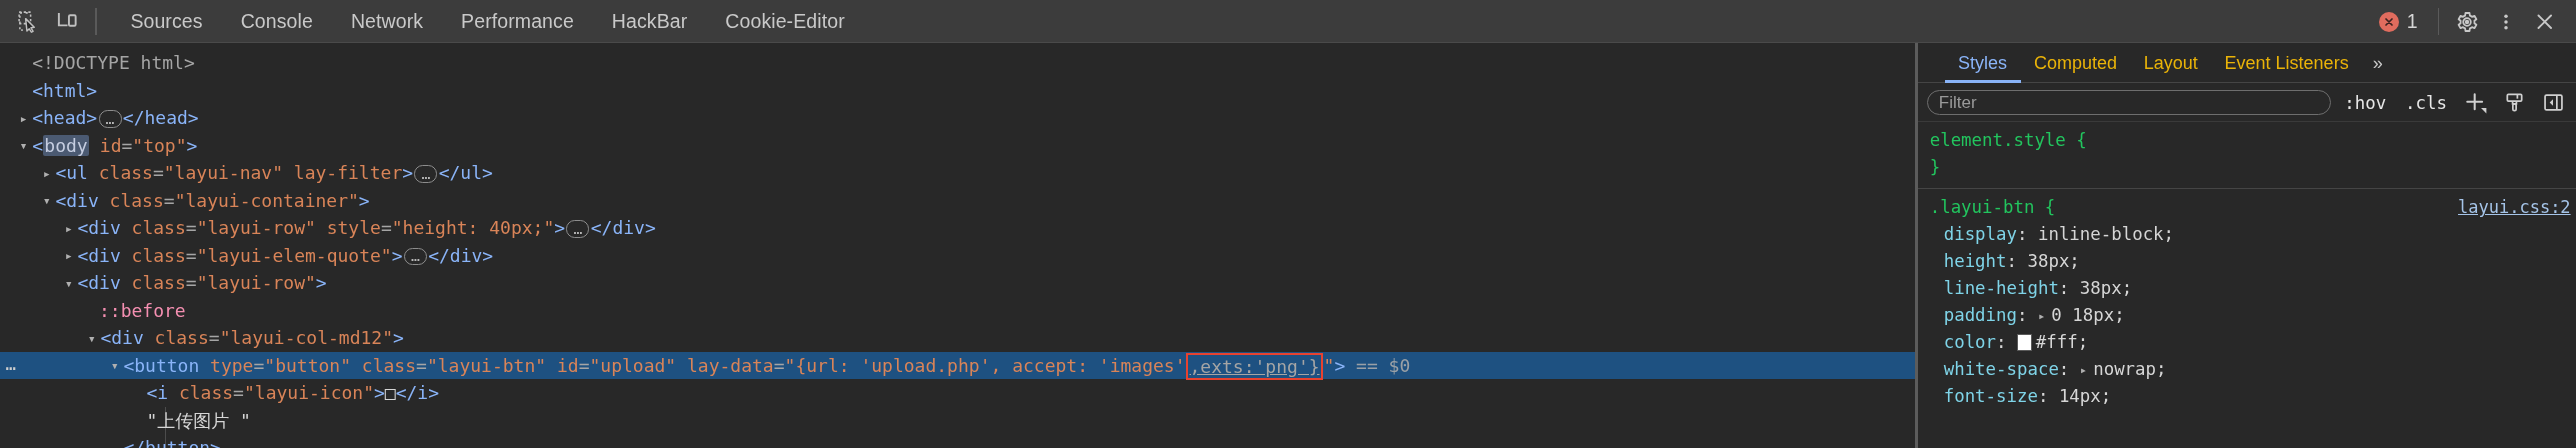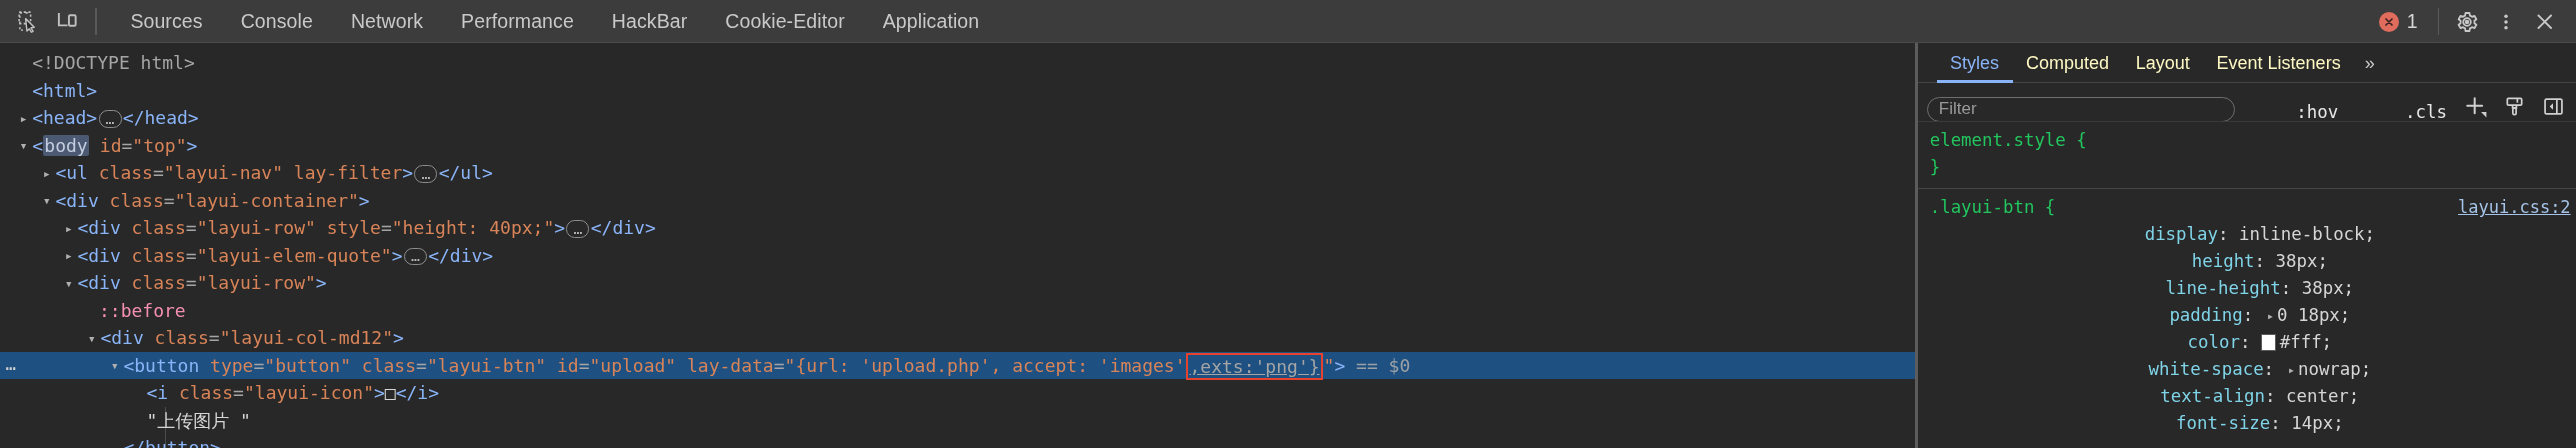--- a/index.html
+++ b/index.html
@@ -102,60 +102,60 @@
   .guide {
     position: absolute; width: 1.3px; background: #4c4c4c;
   }
 
   .split-v { width: 2.7px; background: #5c5c5c; min-width: 2.7px; }
 
   
   .styles-panel { flex: 1; background: #282828; display: flex; flex-direction: column; min-width: 0; }
   .styles-tabbar {
     height: 40px; min-height: 40px; display: flex; align-items: stretch;
-    background: #282828; position: relative; padding-left: 19px;
+    background: #282828; position: relative; padding-left: 27px;
   }
   .styles-tabbar::after {
     content: ""; position: absolute; left: 0; right: 0; bottom: 0; height: 1.3px; background: #454545;
   }
   .stab {
     display: flex; align-items: center; padding: 0 13.4px;
-    font-size: 18px; color: #fef9c3; cursor: pointer; position: relative; white-space: nowrap;
+    font-size: 18px; color: #eab308; cursor: pointer; position: relative; white-space: nowrap;
   }
   .stab.active { color: #8ab4f8; }
   .stab.active::after {
     content: ""; position: absolute; left: 0; right: 0; bottom: 0; height: 3.4px; background: #8ab4f8; z-index: 2;
   }
   .stab-more { display: flex; align-items: center; padding: 0 10.7px; color: #c9c9c9; font-size: 18px; cursor: pointer; }
 
   .filter-row {
-    height: 39px; min-height: 39px; display: flex; align-items: flex-end;
+    height: 39px; min-height: 39px; display: flex; align-items: center;
     padding: 0 6.7px 0 9.4px; gap: 8px; position: relative;
   }
   .filter-row::after {
     content: ""; position: absolute; left: 0; right: 0; bottom: 0; height: 1.3px; background: #3a3a3a;
   }
   .filter-input {
     flex: 1; height: 25.5px; background: #282828;
     border: 1.3px solid #6e6e6e; border-radius: 12.7px;
     color: #d6d6d6; font-size: 17px; padding: 0 10.7px;
     font-family: "Liberation Sans", sans-serif; outline: none;
   }
   .filter-input::placeholder { color: #9a9a9a; }
   .hov-btn {
     font-family: "DejaVu Sans Mono", monospace; font-size: 17.4px;
-    color: #e8e8e8; cursor: pointer; padding: 0 5.4px; white-space: nowrap; margin-left: 48px;
+    color: #e8e8e8; cursor: pointer; padding: 0 5.4px; white-space: nowrap;
   }
   .sq-btn { width: 31px; height: 31px; display: flex; align-items: center; justify-content: center; cursor: pointer; }
 
   .rules { flex: 1; overflow: hidden; font-family: "DejaVu Sans Mono", monospace; font-size: 17.4px; }
   .rule-block { position: relative; padding: 5.4px 0 6.7px 0; }
   .rule-block + .rule-block { border-top: 1.3px solid #454545; }
   .css-line { height: 27px; line-height: 27px; white-space: nowrap; padding-left: 12px; color: #d6d6d6; }
-  .css-line.indent { padding-left: 26px; text-align: center; }
+  .css-line.indent { padding-left: 26px; }
   .sel-name { color: #22c55e; }
   .prop { color: #7fd4e8; }
   .pval { color: #d6d6d6; }
   .origin {
     position: absolute; right: 5.4px; color: #a5c4e8; font-size: 17px;
     text-decoration: underline; cursor: pointer;
   }
   .swatch {
     display: inline-block; width: 14.8px; height: 17.4px;
     vertical-align: -2.7px; margin-right: 4px; border: 0.7px solid #5a5a5a;
@@ -196,23 +196,20 @@
           <span>Network</span>
         </div>
       <div class="tab">
           <span>Performance</span>
         </div>
       <div class="tab">
           <span>HackBar</span>
         </div>
       <div class="tab">
           <span>Cookie-Editor</span>
-        </div>
-      <div class="tab">
-          <span>Application</span>
         </div>
     </div>
 
     <div class="tb-right">
       <div class="err-group">
         <span class="err-circle">
           <svg width="12" height="12" viewBox="0 0 24 24">
               <path d="M6 6l12 12M18 6L6 18" stroke="#3a2220" stroke-width="3.4" stroke-linecap="round"></path>
             </svg>
         </span>
@@ -366,21 +363,20 @@
           <div class="css-line">
             <span class="sel-name">.layui-btn {</span>
             <span class="origin">layui.css:2</span>
           </div>
           <div class="css-line indent"><span class="prop">display</span><span class="pval">: </span><span class="pval">inline-block;</span></div>
           <div class="css-line indent"><span class="prop">height</span><span class="pval">: </span><span class="pval">38px;</span></div>
           <div class="css-line indent"><span class="prop">line-height</span><span class="pval">: </span><span class="pval">38px;</span></div>
           <div class="css-line indent"><span class="prop">padding</span><span class="pval">: </span><span class="exp-tri">▸</span><span class="pval">0 18px;</span></div>
           <div class="css-line indent"><span class="prop">color</span><span class="pval">: </span><span class="swatch" style="background:#ffffff"></span><span class="pval">#fff;</span></div>
           <div class="css-line indent"><span class="prop">white-space</span><span class="pval">: </span><span class="exp-tri">▸</span><span class="pval">nowrap;</span></div>
-          <div class="css-line indent"><span class="prop">text-align</span><span class="pval">: </span><span class="pval">center;</span></div>
           <div class="css-line indent"><span class="prop">font-size</span><span class="pval">: </span><span class="pval">14px;</span></div>
 
         </div>
 
       </div>
     </div>
   </div>
 </div>
 
 

